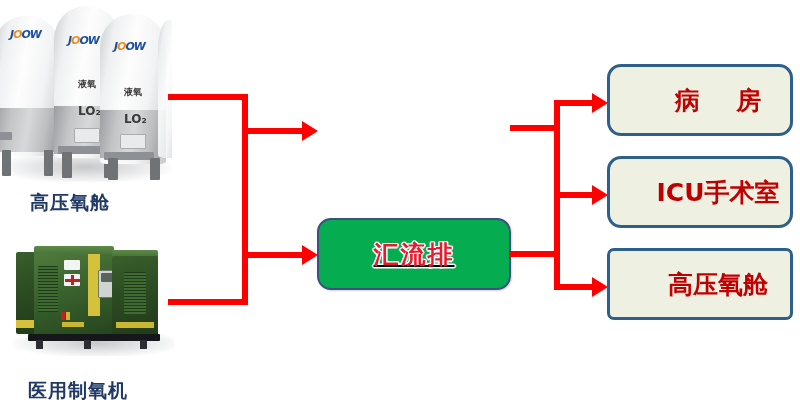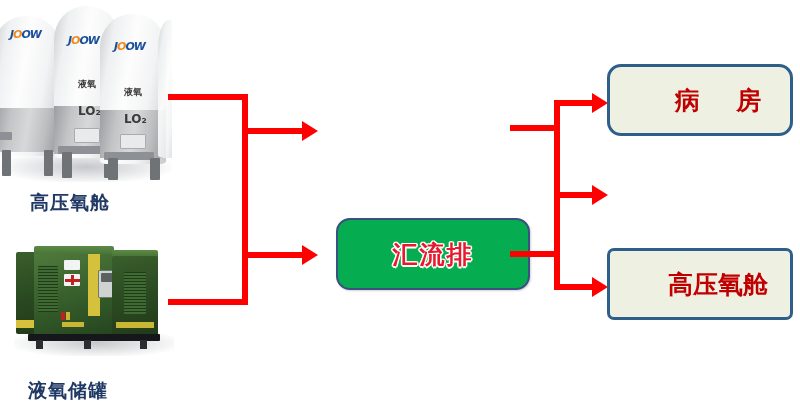--- a/index.html
+++ b/index.html
@@ -265,36 +265,36 @@
     <div class="gen-body dark" style="left:98px; top:20px; width:46px; height:80px;"></div>
     <div class="gen-vent" style="left:110px; top:36px; width:22px; height:42px;"></div>
     <div class="gen-smallstripe" style="left:102px; top:86px; width:38px; height:6px;"></div>
 
     <div class="gen-base" style="left:14px; top:98px; width:132px; height:7px;"></div>
     <div class="gen-legs" style="left:22px; top:104px; width:7px; height:9px;"></div>
     <div class="gen-legs" style="left:70px; top:104px; width:7px; height:9px;"></div>
     <div class="gen-legs" style="left:126px; top:104px; width:7px; height:9px;"></div>
   </div>
 
-  <div class="caption" style="left:28px; top:378px;">液氧储罐</div>
+  <div class="caption" style="left:28px; top:378px;">医用制氧机</div>
 
   <div class="wire wire-h" style="left:168px; top:94px; width:80px;"></div>
 
   <div class="wire wire-h" style="left:168px; top:299px; width:80px;"></div>
 
   <div class="wire wire-v" style="left:242px; top:94px; height:211px;"></div>
 
   <div class="wire wire-h" style="left:242px; top:128px; width:66px;"></div>
   <div class="arrowhead" style="left:302px; top:121px;"></div>
 
   <div class="wire wire-h" style="left:242px; top:252px; width:66px;"></div>
   <div class="arrowhead" style="left:302px; top:245px;"></div>
 
 
-  <div class="proc-box" style="left:336px; top:218px; width:194px; height:72px;">
+  <div class="proc-box" style="left:317px; top:218px; width:194px; height:72px;text-decoration:underline;">
     <span class="proc-label">汇流排</span>
   </div>
 
   <div class="wire wire-h" style="left:510px; top:125px; width:50px;"></div>
 
   <div class="wire wire-h" style="left:510px; top:251px; width:50px;"></div>
 
   <div class="wire wire-v" style="left:554px; top:100px; height:190px;"></div>
 
   <div class="wire wire-h" style="left:554px; top:100px; width:44px;"></div>
@@ -303,18 +303,21 @@
   <div class="wire wire-h" style="left:554px; top:192px; width:44px;"></div>
   <div class="arrowhead" style="left:592px; top:185px;"></div>
 
   <div class="wire wire-h" style="left:554px; top:284px; width:44px;"></div>
   <div class="arrowhead" style="left:592px; top:277px;"></div>
 
   <div class="dest-box" style="left:607px; top:64px; width:186px; height:72px;">
     <span class="dest-label spaced">病  房</span>
   </div>
 
+  <div class="dest-box" style="left:607px; top:156px; width:186px; height:72px;">
+    <span class="dest-label">ICU手术室</span>
+  </div>
 
   <div class="dest-box" style="left:607px; top:248px; width:186px; height:72px;border-radius:7px;">
     <span class="dest-label">高压氧舱</span>
   </div>
 
 </div>
 
 </body></html>

